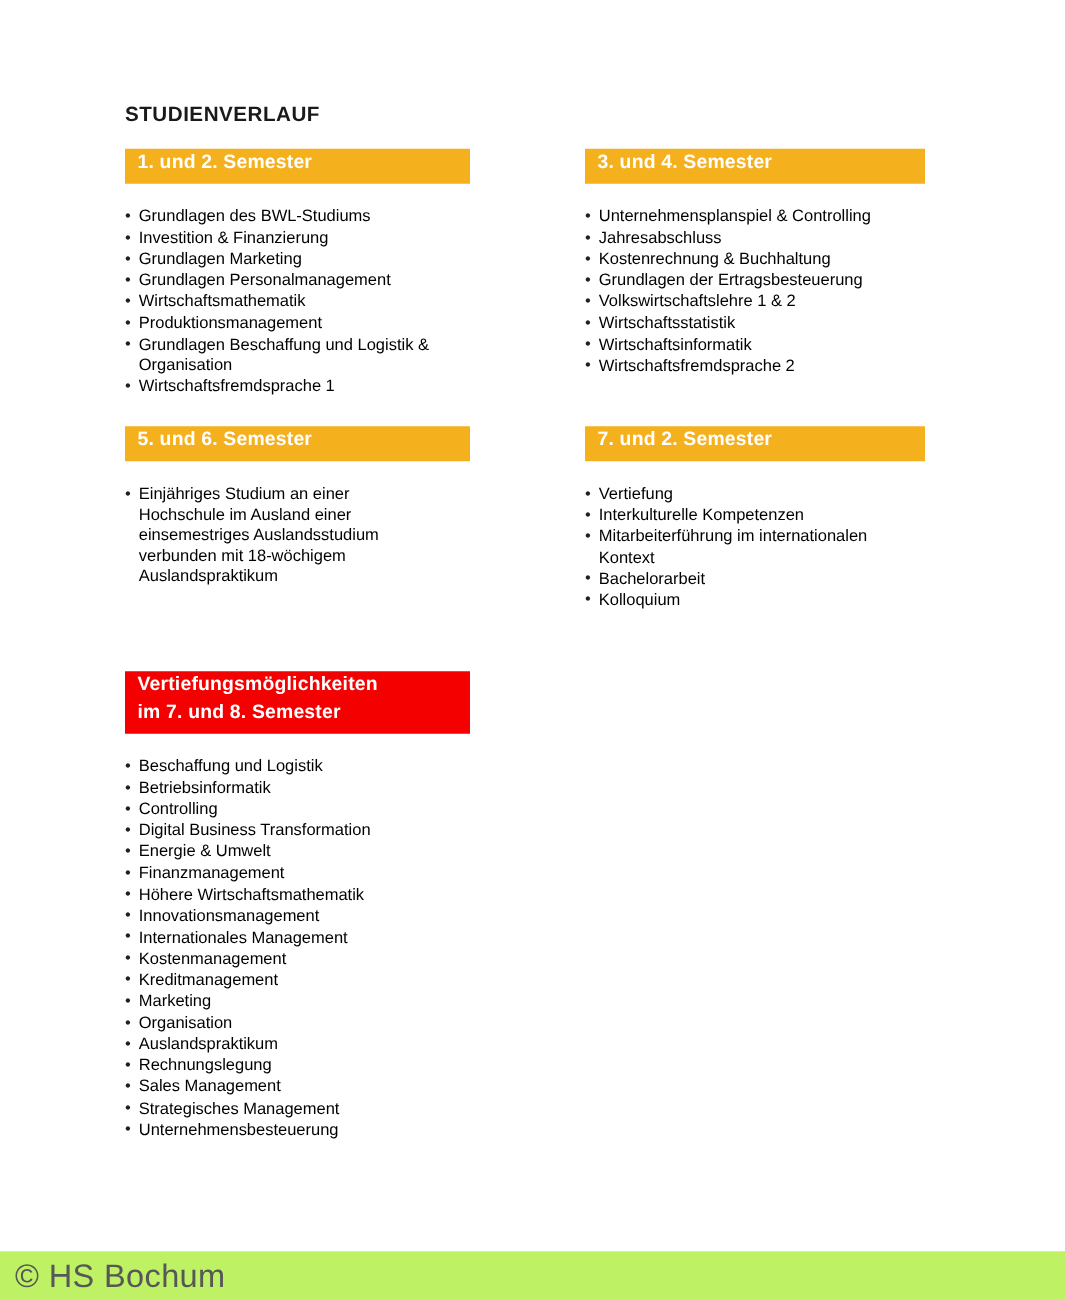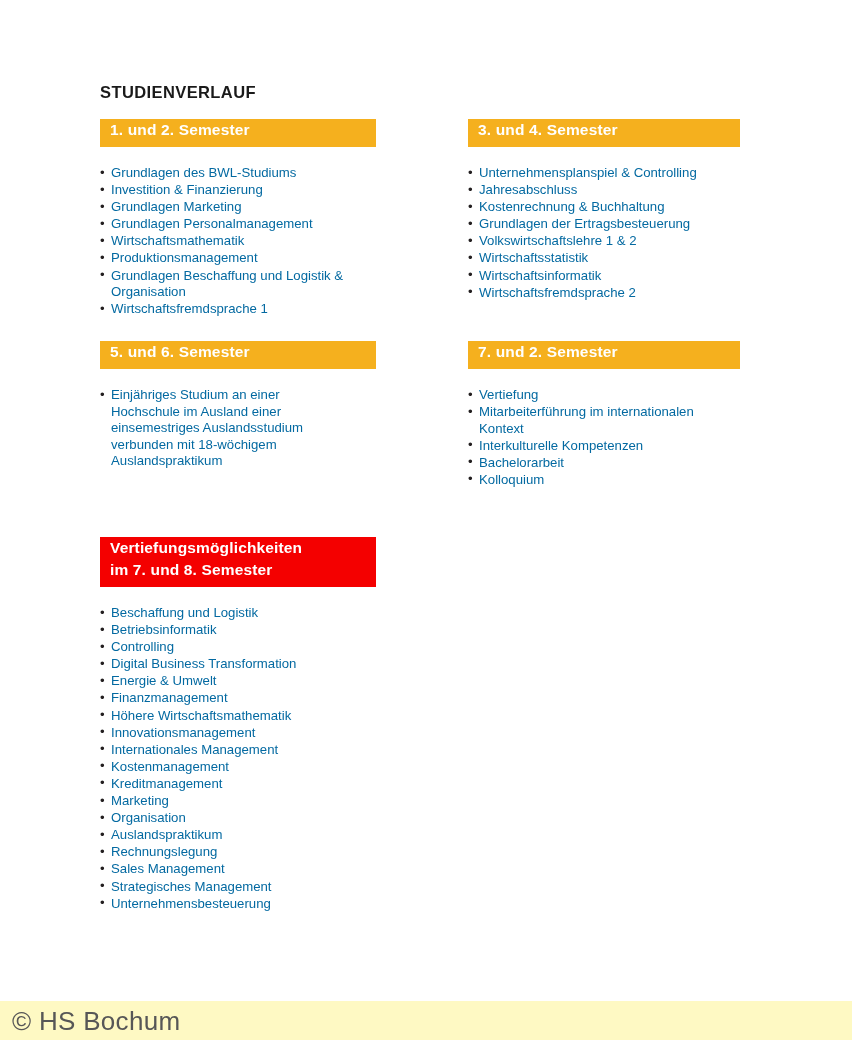--- a/index.html
+++ b/index.html
@@ -57,21 +57,21 @@
   .bar-red   { background: #f40000; }
   .bar-red .bar-line { display: block; }
 
   
   .bullets {
     list-style: none;
     margin: 0;
     padding: 0;
     font-size: 13.2px;
     line-height: 16.6px;
-    color: #0369a1;
+    color: #000000;
   }
   .bullets li {
     position: relative;
     padding-left: 11px;
     margin: 0 0 0.5px 0;
   }
   .bullets li::before {
     content: "\2022";
     position: absolute;
     left: 0;
@@ -85,21 +85,21 @@
 
   .block-gap-top { margin-top: 18px; }
 
   
   .footer {
     position: absolute;
     left: 0;
     top: 1001px;
     width: 852px;
     height: 39px;
-    background: #fef9c3;
+    background: #bef264;
   }
   .footer-text {
     position: absolute;
     left: 12px;
     top: 50%;
     transform: translateY(-50%);
     font-size: 26px;
     color: #575757;
     letter-spacing: 0.3px;
     white-space: nowrap;
@@ -161,25 +161,25 @@
       <li><span>Wirtschaftsfremdsprache 2</span></li>
     </ul>
   </div>
 
   <div class="col-right" style="top:341px;">
 
     <div class="bar bar-amber">7. und 2. Semester</div>
 
     <ul class="bullets block-gap-top">
       <li><span>Vertiefung</span></li>
+      <li><span>Interkulturelle Kompetenzen</span></li>
       <li>
         <span>Mitarbeiterführung im internationalen</span>
         <span class="cont">Kontext</span>
       </li>
-      <li><span>Interkulturelle Kompetenzen</span></li>
       <li><span>Bachelorarbeit</span></li>
       <li><span>Kolloquium</span></li>
     </ul>
   </div>
 
   <div class="col-left" style="top:537px;">
 
     <div class="bar bar-red">
       <span class="bar-line">Vertiefungsmöglichkeiten</span>
       <span class="bar-line">im 7. und 8. Semester</span>

